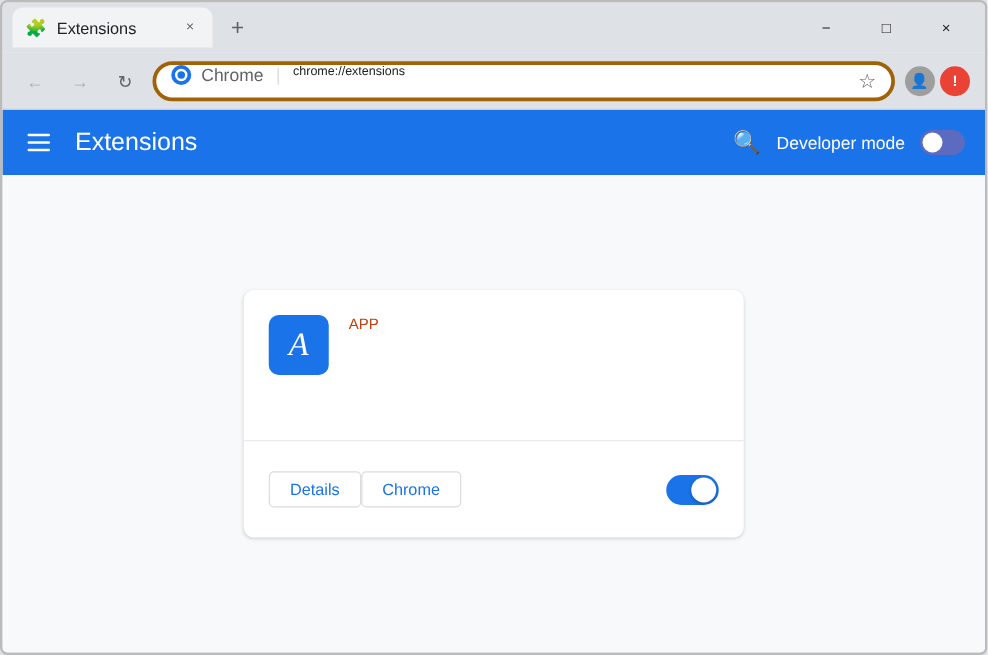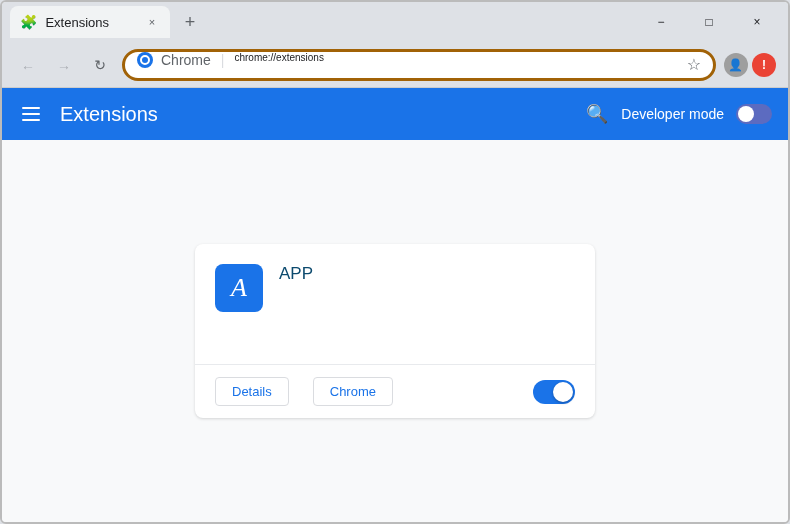--- a/index.html
+++ b/index.html
@@ -362,31 +362,31 @@
 
     .app-icon-letter {
       color: white;
       font-size: 26px;
       font-weight: 300;
       font-style: italic;
       font-family: serif;
     }
 
     .app-name {
-      font-size: 17px;
+      font-size: 12px;
       font-weight: 500;
-      color: #0c4a6e;
+      color: #c2410c;
     }
 
     .card-footer {
       border-top: 1px solid #e8eaed;
-      padding: 12px 20px;
-      display: flex;
-      align-items: center;
-      gap: 24px;
+      padding: 24px 20px;
+      display: flex;
+      align-items: center;
+      gap: 0;
     }
 
     .card-btn {
       padding: 6px 16px;
       border: 1px solid #dadce0;
       border-radius: 4px;
       background: white;
       color: #1a73e8;
       font-size: 13px;
       font-weight: 500;

